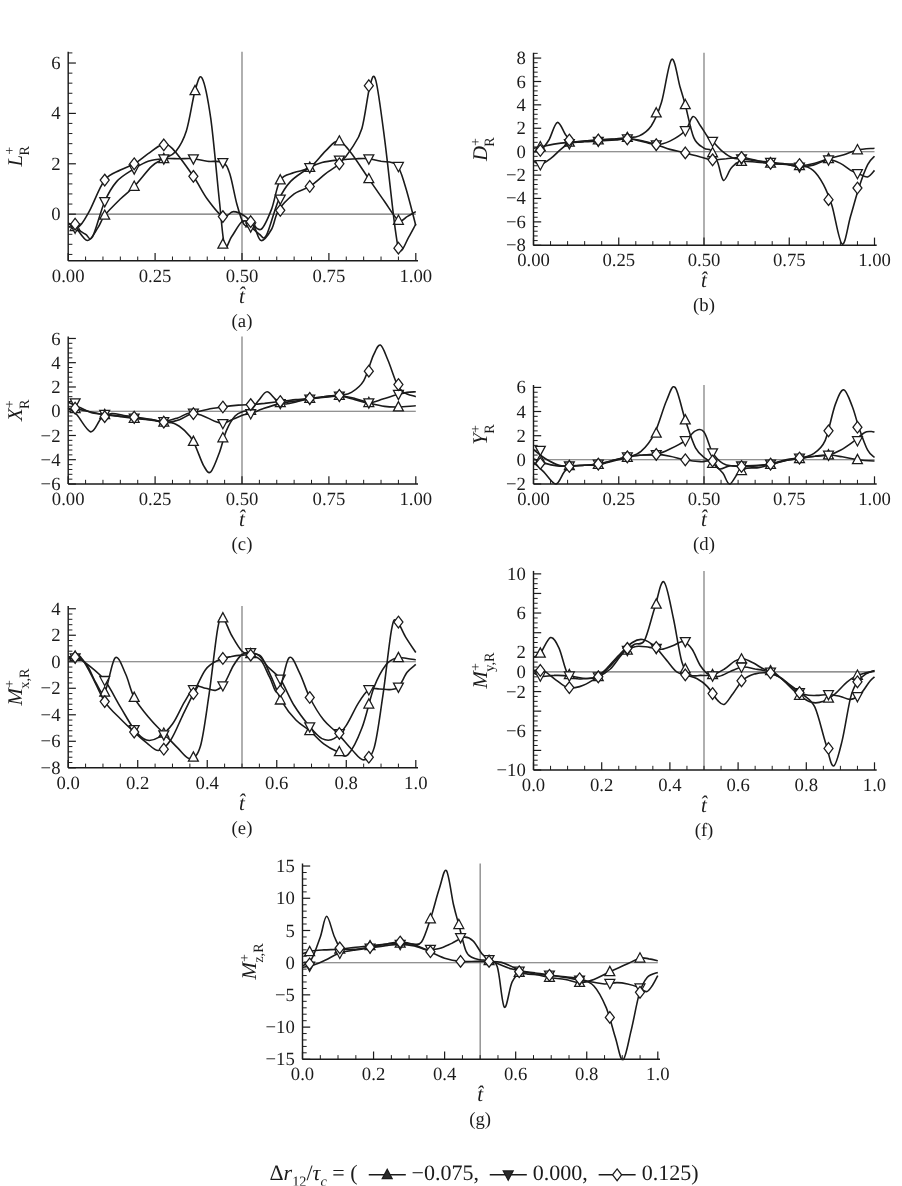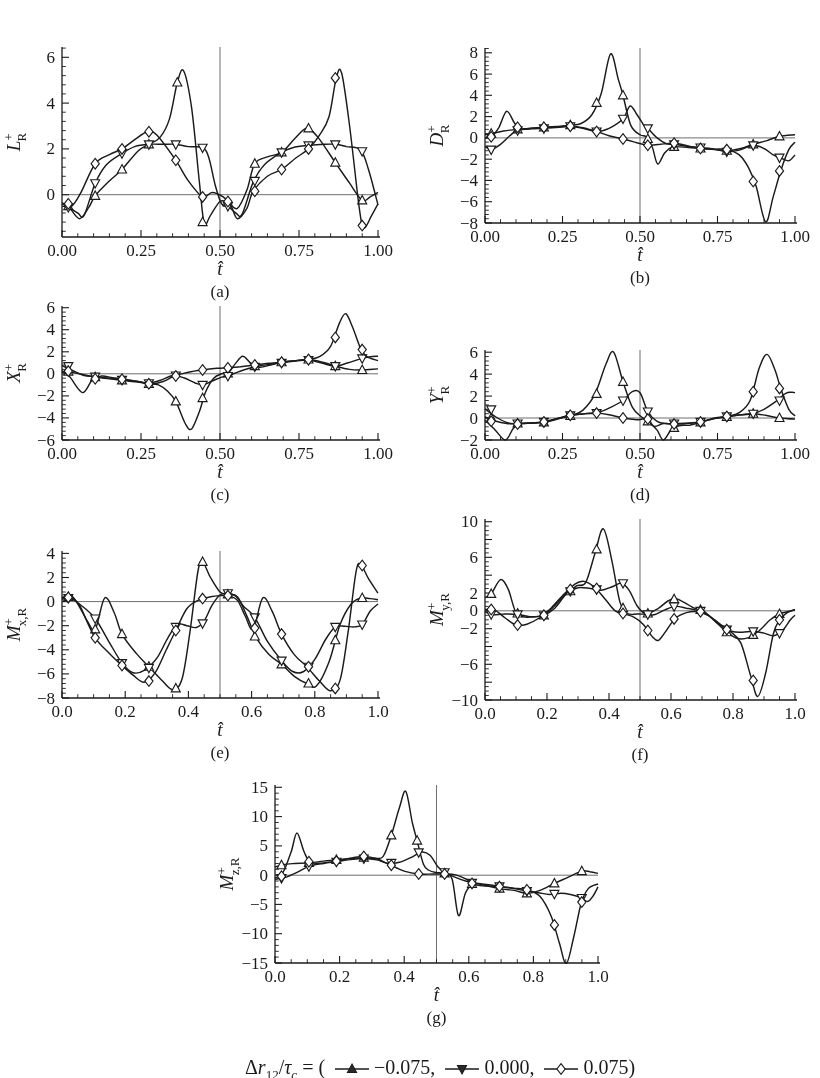--- a/index.html
+++ b/index.html
@@ -890,15 +890,15 @@
   <div id="legend">
     <span><span>Δ</span><span class="it">r</span><sub>12</sub><span>/</span><span class="it">τ</span><sub class="it">c</sub><span> = (</span></span><span id="legend-items"><span class="lgitem"><svg width="34" height="14" viewBox="0 0 34 14">
             <line x1="0" y1="7" x2="34" y2="7" stroke="#1b1b1b" stroke-width="1.4"></line>
             <path d="M17 2.1L21.5 10.5L12.5 10.5Z" fill="#2a2a2a" stroke="#1b1b1b" stroke-width="1.15"></path>
           </svg><span>−0.075,</span></span><span class="lgitem"><svg width="34" height="14" viewBox="0 0 34 14">
             <line x1="0" y1="7" x2="34" y2="7" stroke="#1b1b1b" stroke-width="1.4"></line>
             <path d="M17 11.9L21.5 3.5L12.5 3.5Z" fill="#2a2a2a" stroke="#1b1b1b" stroke-width="1.15"></path>
           </svg><span>0.000,</span></span><span class="lgitem"><svg width="34" height="14" viewBox="0 0 34 14">
             <line x1="0" y1="7" x2="34" y2="7" stroke="#1b1b1b" stroke-width="1.4"></line>
             <path d="M17 1.7L21.1 7L17 12.3L12.9 7Z" fill="#ffffff" stroke="#1b1b1b" stroke-width="1.15"></path>
-          </svg><span>0.075</span></span></span><span>)</span>
+          </svg><span>0.125</span></span></span><span>)</span>
   </div>
 </div>
 
 </body></html>

